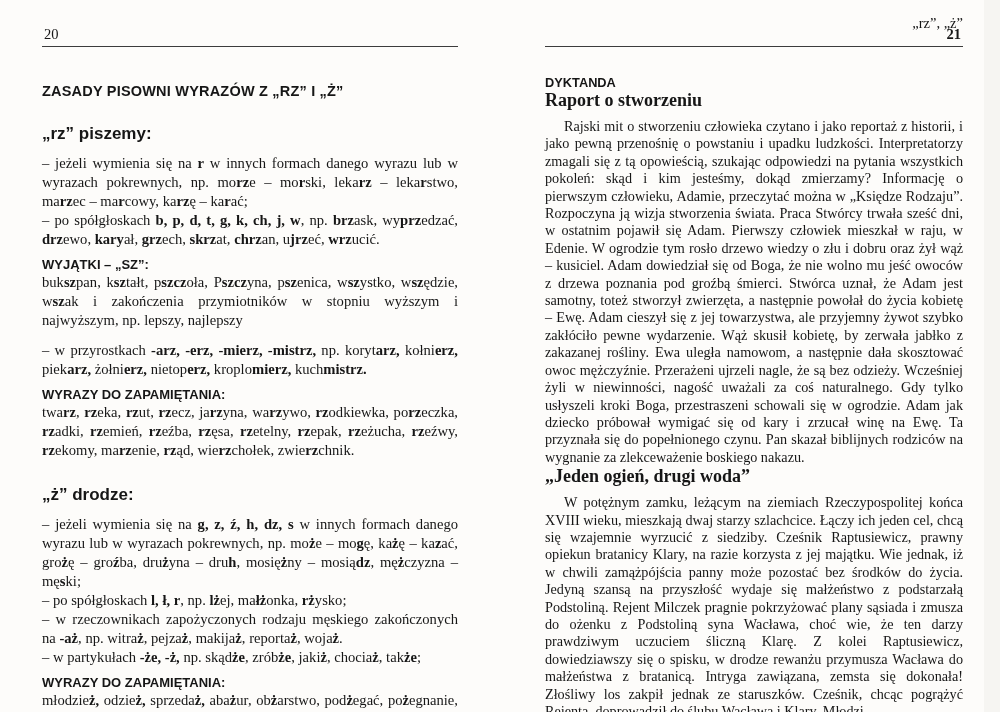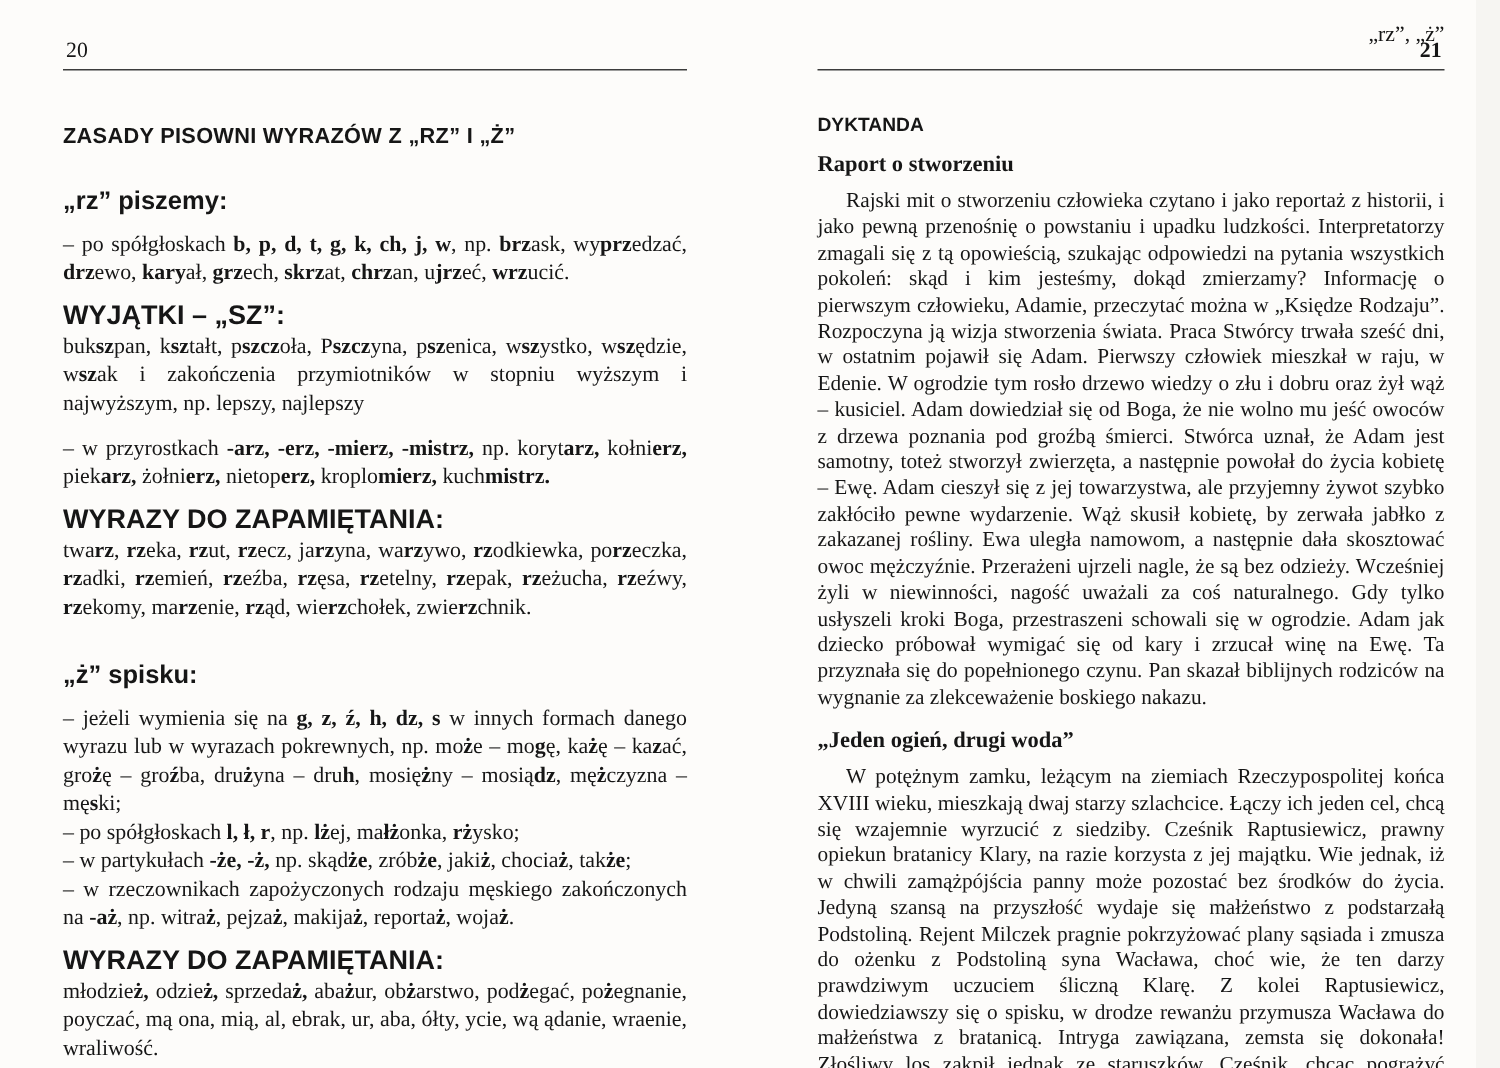--- a/index.html
+++ b/index.html
@@ -55,35 +55,35 @@
     line-height: 19px;
     text-align: justify;
   }
   .body-para.gap { margin-top: 11px; }
   .body-para b, .dict-para b { font-weight: 700; }
 
   .subhead {
     margin: 8px 0 1px 0;
     font-family: "Liberation Sans", sans-serif;
     font-weight: 700;
-    font-size: 18px;
+    font-size: 13px;
   }
 
   .kicker {
     margin: 28px 0 0 0;
     font-family: "Liberation Sans", sans-serif;
     font-weight: 700;
     font-size: 12.8px;
   }
 
   .dict-title {
-    margin: 12px 0 7px 0;
+    margin: 0 0 7px 0;
     font-family: "Liberation Serif", serif;
     font-weight: 700;
-    font-size: 15px;
+    font-size: 18px;
   }
 
   .dict-para {
     margin: 0;
     font-size: 14.2px;
     line-height: 17.4px;
     text-align: justify;
     text-indent: 19px;
   }
 </style>
@@ -92,31 +92,32 @@
 
 <div class="spread" style="--paper: #fdfcfa; --ink: #161616;">
 
   <div class="page page-left">
     <div class="pagehead">
       <span class="pagenum left">20</span>
     </div>
     <h1 class="chapter-title">ZASADY PISOWNI WYRAZÓW Z „RZ” I „Ż”</h1>
     <div>
         <h2 class="section-head">„rz” piszemy:</h2>
+        <p class="body-para">– jeżeli wymienia się na <b>r</b> w innych formach danego wyrazu lub w wyrazach pokrewnych, np. mo<b>rz</b>e – mo<b>r</b>ski, leka<b>rz</b> – leka<b>r</b>stwo, ma<b>rz</b>ec – ma<b>r</b>cowy, ka<b>rz</b>ę – ka<b>r</b>ać;</p>
         <p class="body-para">– po spółgłoskach <b>b, p, d, t, g, k, ch, j, w</b>, np. <b>brz</b>ask, wy<b>prz</b>edzać, <b>drz</b>ewo, <b>kary</b>ał, <b>grz</b>ech, <b>skrz</b>at, <b>chrz</b>an, u<b>jrz</b>eć, <b>wrz</b>ucić.</p>
         <div class="subhead">WYJĄTKI – „SZ”:</div>
         <p class="body-para">buk<b>sz</b>pan, k<b>sz</b>tałt, p<b>szcz</b>oła, P<b>szcz</b>yna, p<b>sz</b>enica, w<b>sz</b>ystko, w<b>sz</b>ędzie, w<b>sz</b>ak i zakończenia przymiotników w stopniu wyższym i najwyższym, np. lepszy, najlepszy</p>
         <p class="body-para gap">– w przyrostkach <b>-arz, -erz, -mierz, -mistrz,</b> np. koryt<b>arz,</b> kołni<b>erz,</b> piek<b>arz,</b> żołni<b>erz,</b> nietop<b>erz,</b> kroplo<b>mierz,</b> kuch<b>mistrz.</b></p>
         <div class="subhead">WYRAZY DO ZAPAMIĘTANIA:</div>
         <p class="body-para">twa<b>rz</b>, <b>rz</b>eka, <b>rz</b>ut, <b>rz</b>ecz, ja<b>rz</b>yna, wa<b>rz</b>ywo, <b>rz</b>odkiewka, po<b>rz</b>eczka, <b>rz</b>adki, <b>rz</b>emień, <b>rz</b>eźba, <b>rz</b>ęsa, <b>rz</b>etelny, <b>rz</b>epak, <b>rz</b>eżucha, <b>rz</b>eźwy, <b>rz</b>ekomy, ma<b>rz</b>enie, <b>rz</b>ąd, wie<b>rz</b>chołek, zwie<b>rz</b>chnik.</p>
-        <h2 class="section-head">„ż” spisku:</h2>
+        <h2 class="section-head">„ż” drodze:</h2>
         <p class="body-para">– jeżeli wymienia się na <b>g, z, ź, h, dz, s</b> w innych formach danego wyrazu lub w wyrazach pokrewnych, np. mo<b>ż</b>e – mo<b>g</b>ę, ka<b>ż</b>ę – ka<b>z</b>ać, gro<b>ż</b>ę – gro<b>ź</b>ba, dru<b>ż</b>yna – dru<b>h</b>, mosię<b>ż</b>ny – mosią<b>dz</b>, mę<b>ż</b>czyzna – mę<b>s</b>ki;</p>
         <p class="body-para">– po spółgłoskach <b>l, ł, r</b>, np. <b>lż</b>ej, ma<b>łż</b>onka, <b>rż</b>ysko;</p>
+        <p class="body-para">– w rzeczownikach zapożyczonych rodzaju męskiego zakończonych na <b>-aż</b>, np. witra<b>ż</b>, pejza<b>ż</b>, makija<b>ż</b>, reporta<b>ż</b>, woja<b>ż</b>.</p>
         <p class="body-para">– w partykułach <b>-że, -ż,</b> np. skąd<b>że</b>, zrób<b>że</b>, jaki<b>ż</b>, chocia<b>ż</b>, tak<b>że</b>;</p>
-        <p class="body-para">– w rzeczownikach zapożyczonych rodzaju męskiego zakończonych na <b>-aż</b>, np. witra<b>ż</b>, pejza<b>ż</b>, makija<b>ż</b>, reporta<b>ż</b>, woja<b>ż</b>.</p>
         <div class="subhead">WYRAZY DO ZAPAMIĘTANIA:</div>
         <p class="body-para">młodzie<b>ż,</b> odzie<b>ż,</b> sprzeda<b>ż,</b> aba<b>ż</b>ur, ob<b>ż</b>arstwo, pod<b>ż</b>egać, po<b>ż</b>egnanie, poyczać, mą ona, mią, al, ebrak, ur, aba, ółty, ycie, wą ądanie, wraenie, wraliwość.</p>
       </div>
   </div>
 
   <div class="page page-right">
     <div class="pagehead">
       <span class="runhead">„rz”, „ż”</span>
       <span class="pagenum right">21</span>
     </div>

